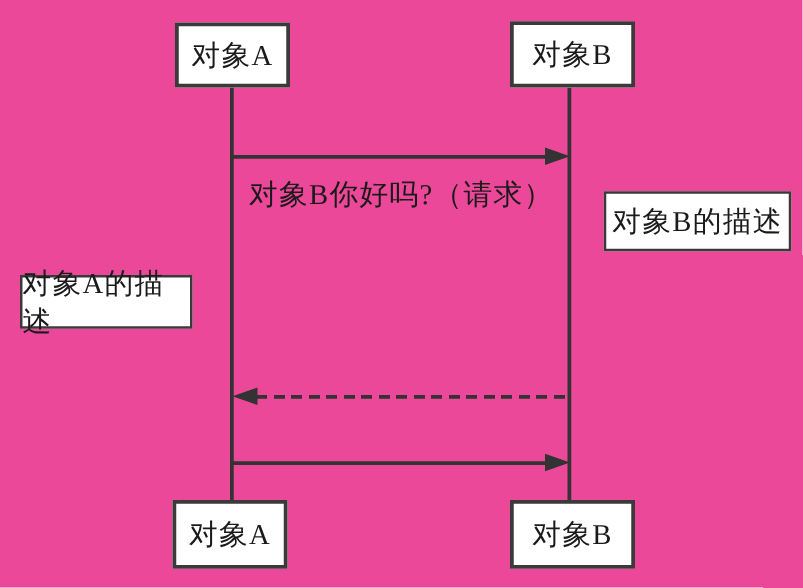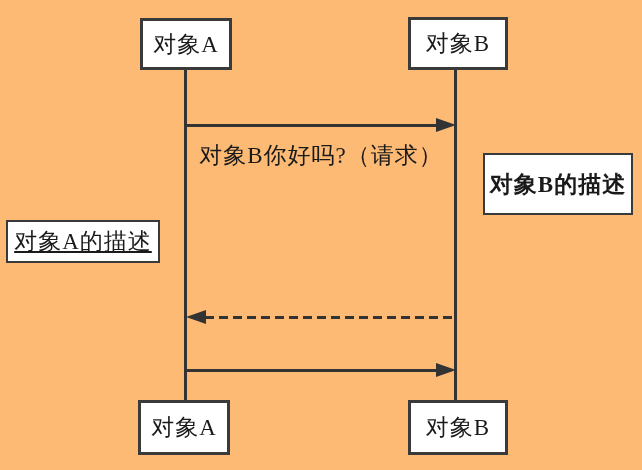--- a/index.html
+++ b/index.html
@@ -1,20 +1,20 @@
 <!DOCTYPE html>
 <html><head>
 <meta charset="utf-8">
 <style>
   html, body { margin: 0; padding: 0; background: #ffffff; }
   .canvas {
     position: relative;
     width: 642px;
     height: 470px;
-    background: #fdba74;
+    background: #ec4899;
     font-family: "Liberation Serif", "DejaVu Serif", serif;
     color: #1a1a1a;
     overflow: hidden;
   }
   .obj-box {
     position: absolute;
     box-sizing: border-box;
     border: 3px solid #3a3a3a;
     background: #ffffff;
     display: flex;
@@ -86,24 +86,24 @@
     <span>对象B</span>
   </div>
 
   <div class="obj-box" style="left:138px; top:400px; width:92px; height:55px;">
     <span>对象A</span>
   </div>
   <div class="obj-box" style="left:408px; top:400px; width:100px; height:55px;">
     <span>对象B</span>
   </div>
 
-  <div class="note-box" style="left:483px; top:153px; width:150px; height:62px;font-weight:bold;">
+  <div class="note-box" style="left:483px; top:153px; width:150px; height:48px;">
     <span>对象B的描述</span>
   </div>
-  <div class="note-box" style="left:6px; top:220px; width:154px; height:43px;text-decoration:underline;">
+  <div class="note-box" style="left:16px; top:220px; width:138px; height:43px;">
     <span>对象A的描述</span>
   </div>
 
   <div class="msg-label" style="top:104px;margin-top:36px;">对象B你好吗?（请求）</div>
   <div class="msg-line" style="left:186px; top:124px; width:252px;"></div>
   <div class="arrow-right" style="left:436px; top:118px;"></div>
 
   <div class="msg-line dashed" style="left:205px; top:316px; width:251px;"></div>
   <div class="arrow-left" style="left:186px; top:310px;"></div>
 

